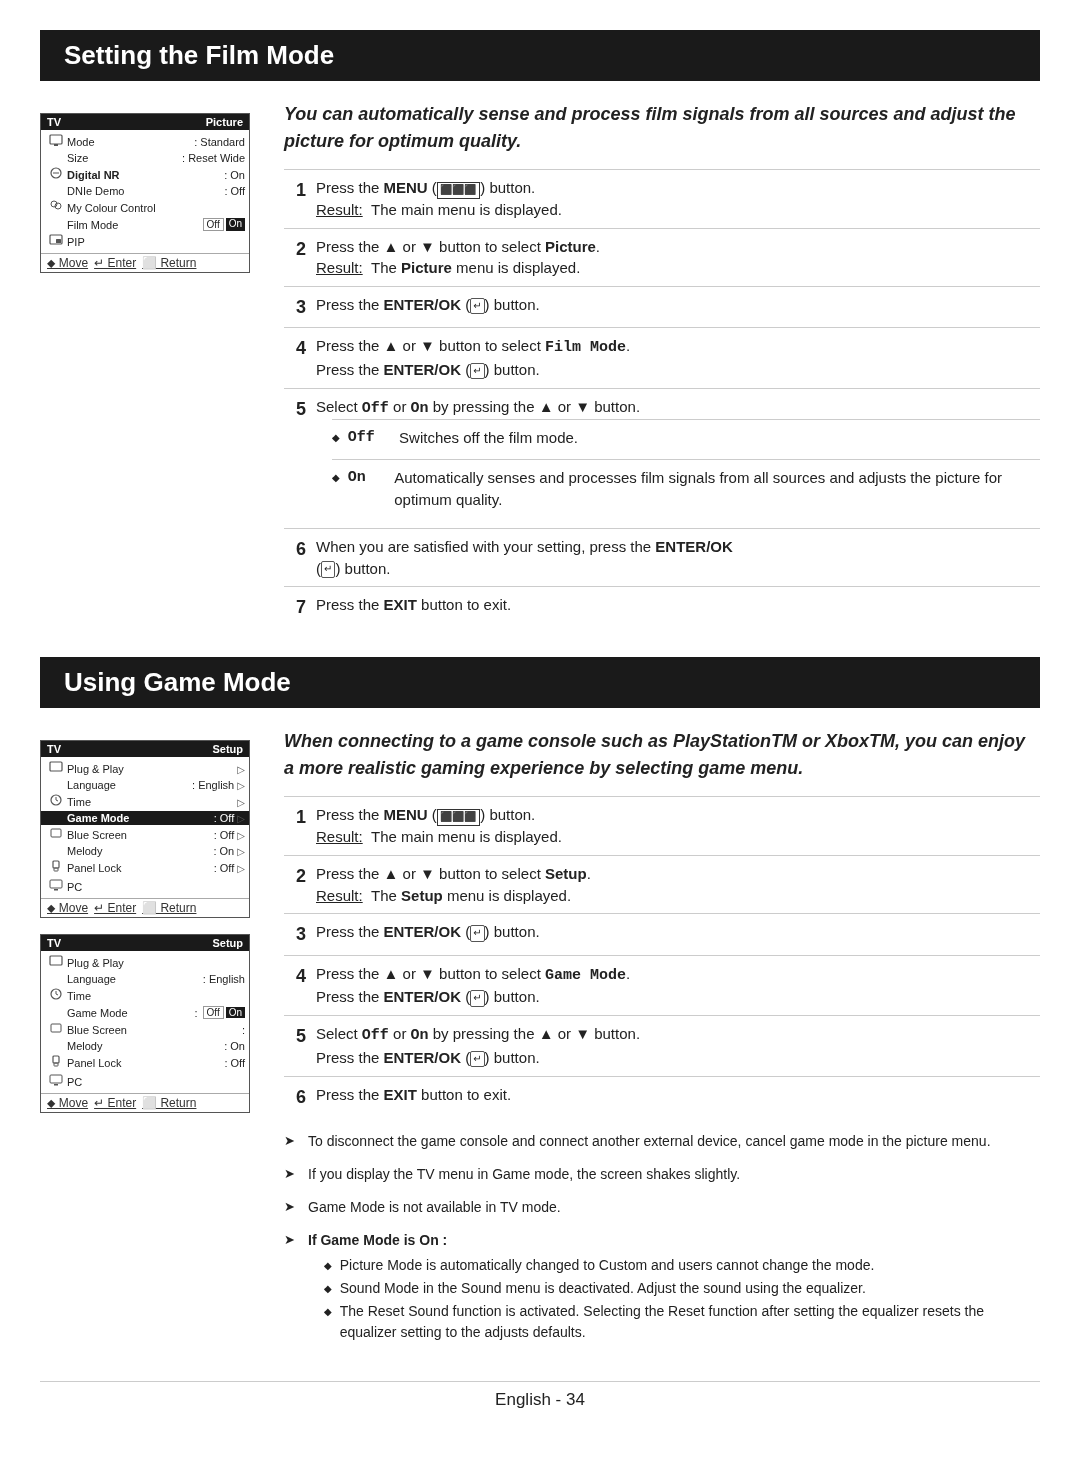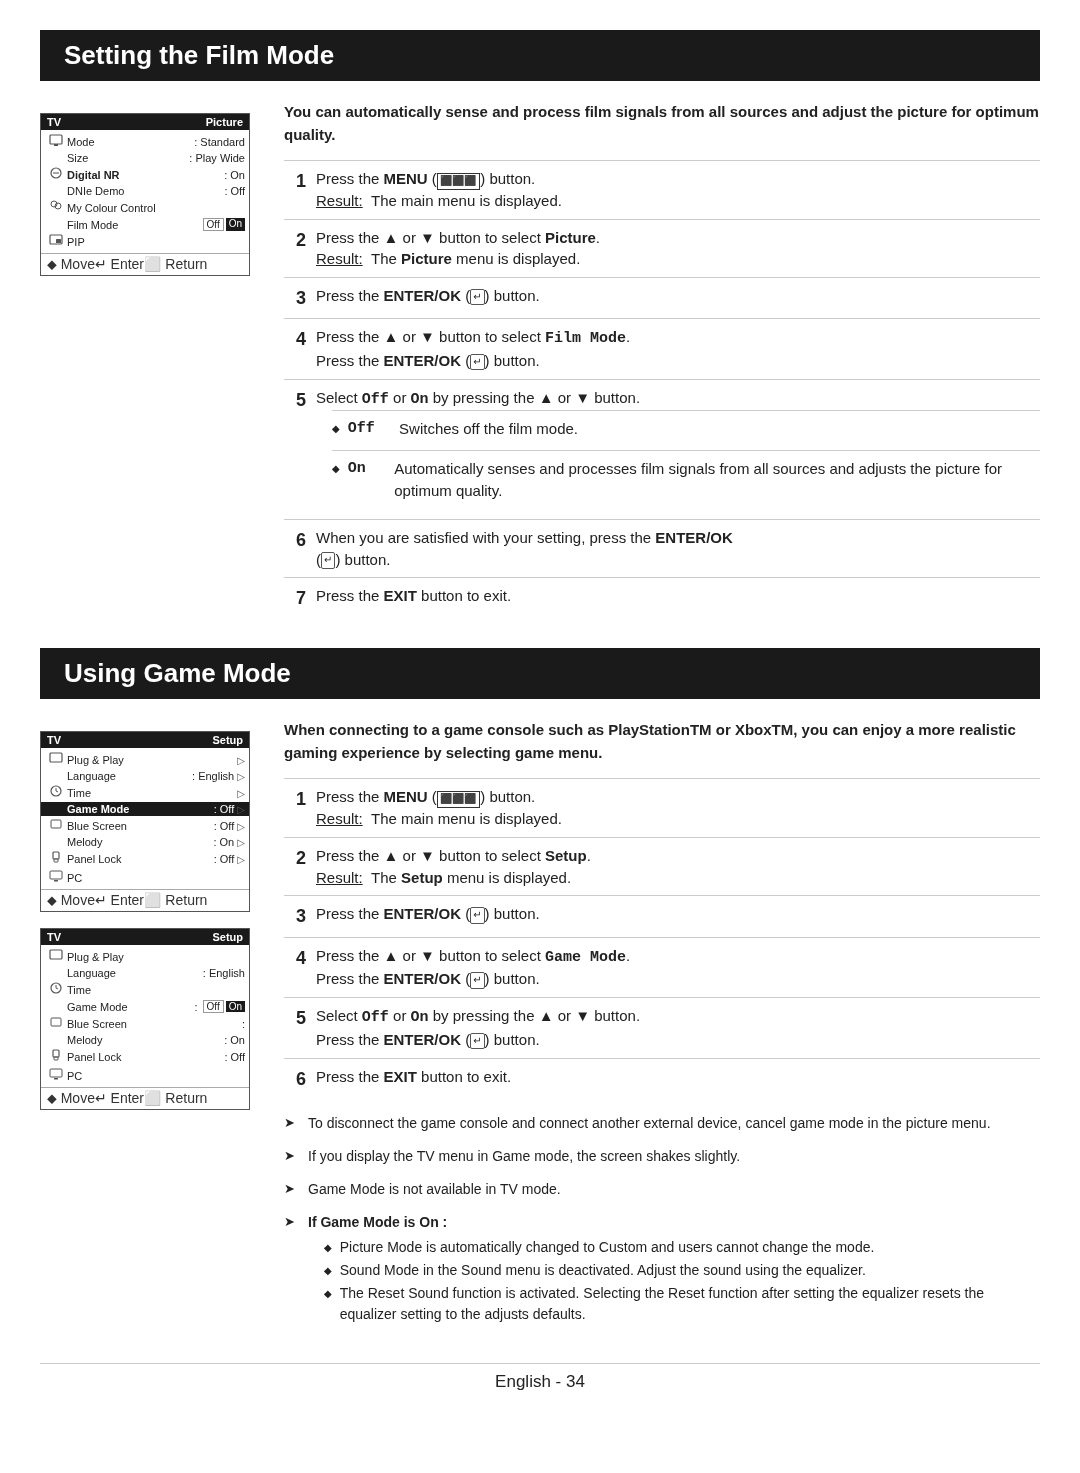--- a/index.html
+++ b/index.html
@@ -102,23 +102,25 @@
       background: #1a1a1a;
       color: #fff;
       display: inline-block;
       padding: 0 4px;
       font-size: 11px;
     }
 
     .tv-menu-footer {
       border-top: 1px solid #aaa;
       display: flex;
+      gap: 6px;
       padding: 2px 6px;
-      font-size: 14px;
+      font-size: 12px;
       color: #333;
+      text-decoration: underline;
     }
 
     
     .steps-list {
       list-style: none;
     }
 
     .steps-list li {
       border-top: 1px solid #ccc;
       padding: 7px 0 7px 0;
@@ -154,22 +156,23 @@
 
     .note-section::before {
       content: '➤';
       position: absolute;
       left: 0;
       top: 6px;
       font-size: 13px;
     }
 
     .intro-text {
+      font-style: italic;
       font-weight: bold;
-      font-size: 15px;
+      font-size: 18px;
       margin-bottom: 14px;
       line-height: 1.5;
     }
 
     .sub-bullets {
       padding-left: 16px;
       list-style: none;
     }
 
     .sub-bullets li {
@@ -236,21 +239,21 @@
                   <rect x="5" y="11" width="4" height="2" fill="#555"></rect>
                 </svg>
             </div>
             <div class="label-col">Mode</div>
             <div class="value-col">: Standard</div>
           </div>
 
           <div class="tv-menu-row">
             <div class="icon-col"></div>
             <div class="label-col">Size</div>
-            <div class="value-col">: Play Wide</div>
+            <div class="value-col">: Reset Wide</div>
           </div>
 
           <div class="tv-menu-row">
             <div class="icon-col">
               <svg width="14" height="14" viewBox="0 0 14 14">
                   <circle cx="7" cy="7" r="5" fill="none" stroke="#555" stroke-width="1.2"></circle>
                   <line x1="4" y1="7" x2="10" y2="7" stroke="#555" stroke-width="1"></line>
                 </svg>
             </div>
             <div class="label-col"><b>Digital NR</b></div>

